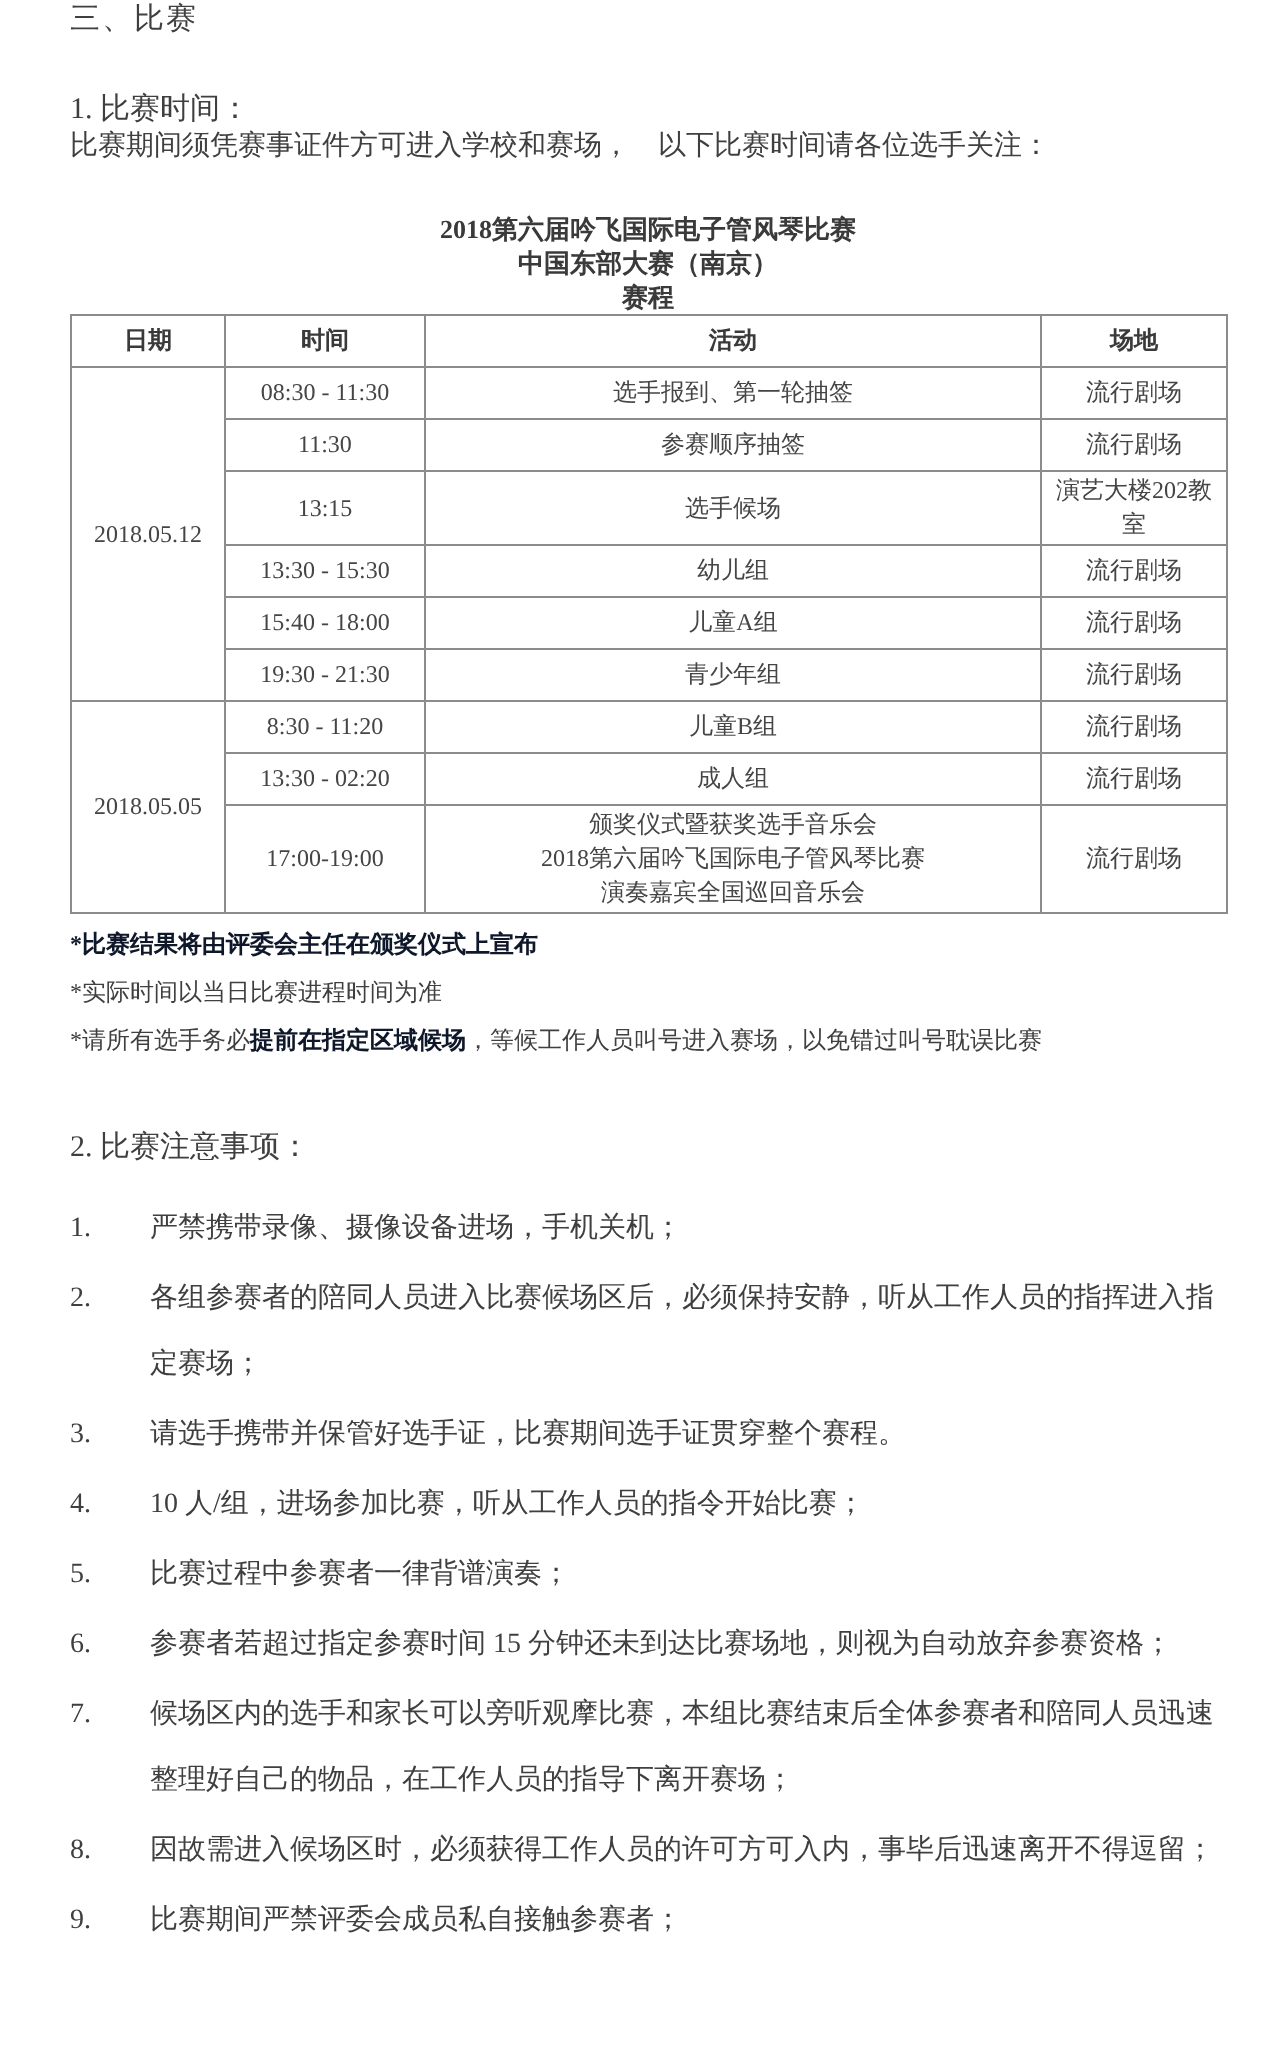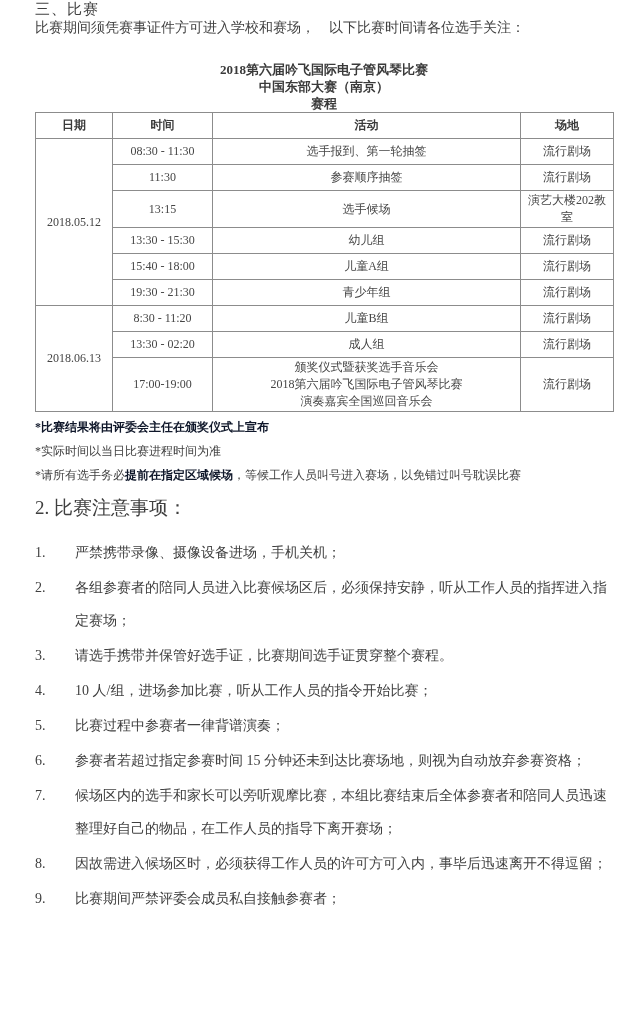--- a/index.html
+++ b/index.html
@@ -26,33 +26,34 @@
     border:1px solid #8c8c8c;
     text-align:center;vertical-align:middle;
     padding:1px 2px;height:23px;
     overflow:hidden;
   }
   table.schedule th{font-weight:bold;color:#3a3a3a;}
   td.activity-multi{line-height:17px;height:auto;padding:3px 2px;}
   .notes{margin-top:7px;font-size:12px;}
   .note{line-height:16px;margin-bottom:8px;white-space:nowrap;}
   .red{color:#0f172a;font-weight:bold;}
-  .sub-heading2{margin-top:12px;font-size:19px;}
+  .sub-heading2{margin-top:36px;font-size:15px;}
   .rules{margin-top:15px;font-size:14px;}
   .rule{display:flex;line-height:33px;margin-bottom:2px;}
   .rule-num{width:40px;flex:none;}
   .rule-text{flex:1;}
 </style>
 </head>
 <body>
 
 <div class="content">
 
   <div class="sec-heading">三、比赛</div>
 
+  <div class="sub-heading">1. 比赛时间：</div>
 
   <div class="intro">比赛期间须凭赛事证件方可进入学校和赛场，　以下比赛时间请各位选手关注：</div>
 
   <div class="title-block">
     <div>2018第六届吟飞国际电子管风琴比赛</div>
     <div>中国东部大赛（南京）</div>
     <div>赛程</div>
   </div>
 
   <table class="schedule">
@@ -96,21 +97,21 @@
           <td>15:40 - 18:00</td>
           <td>儿童A组</td>
           <td>流行剧场</td>
         </tr>
         <tr>
           <td>19:30 - 21:30</td>
           <td>青少年组</td>
           <td>流行剧场</td>
         </tr>
         <tr>
-          <td rowspan="3">2018.06.13</td>
+          <td rowspan="3">2018.05.05</td>
           <td>8:30 - 11:20</td>
           <td>儿童B组</td>
           <td>流行剧场</td>
         </tr>
         <tr>
           <td>13:30 - 02:20</td>
           <td>成人组</td>
           <td>流行剧场</td>
         </tr>
         <tr>

